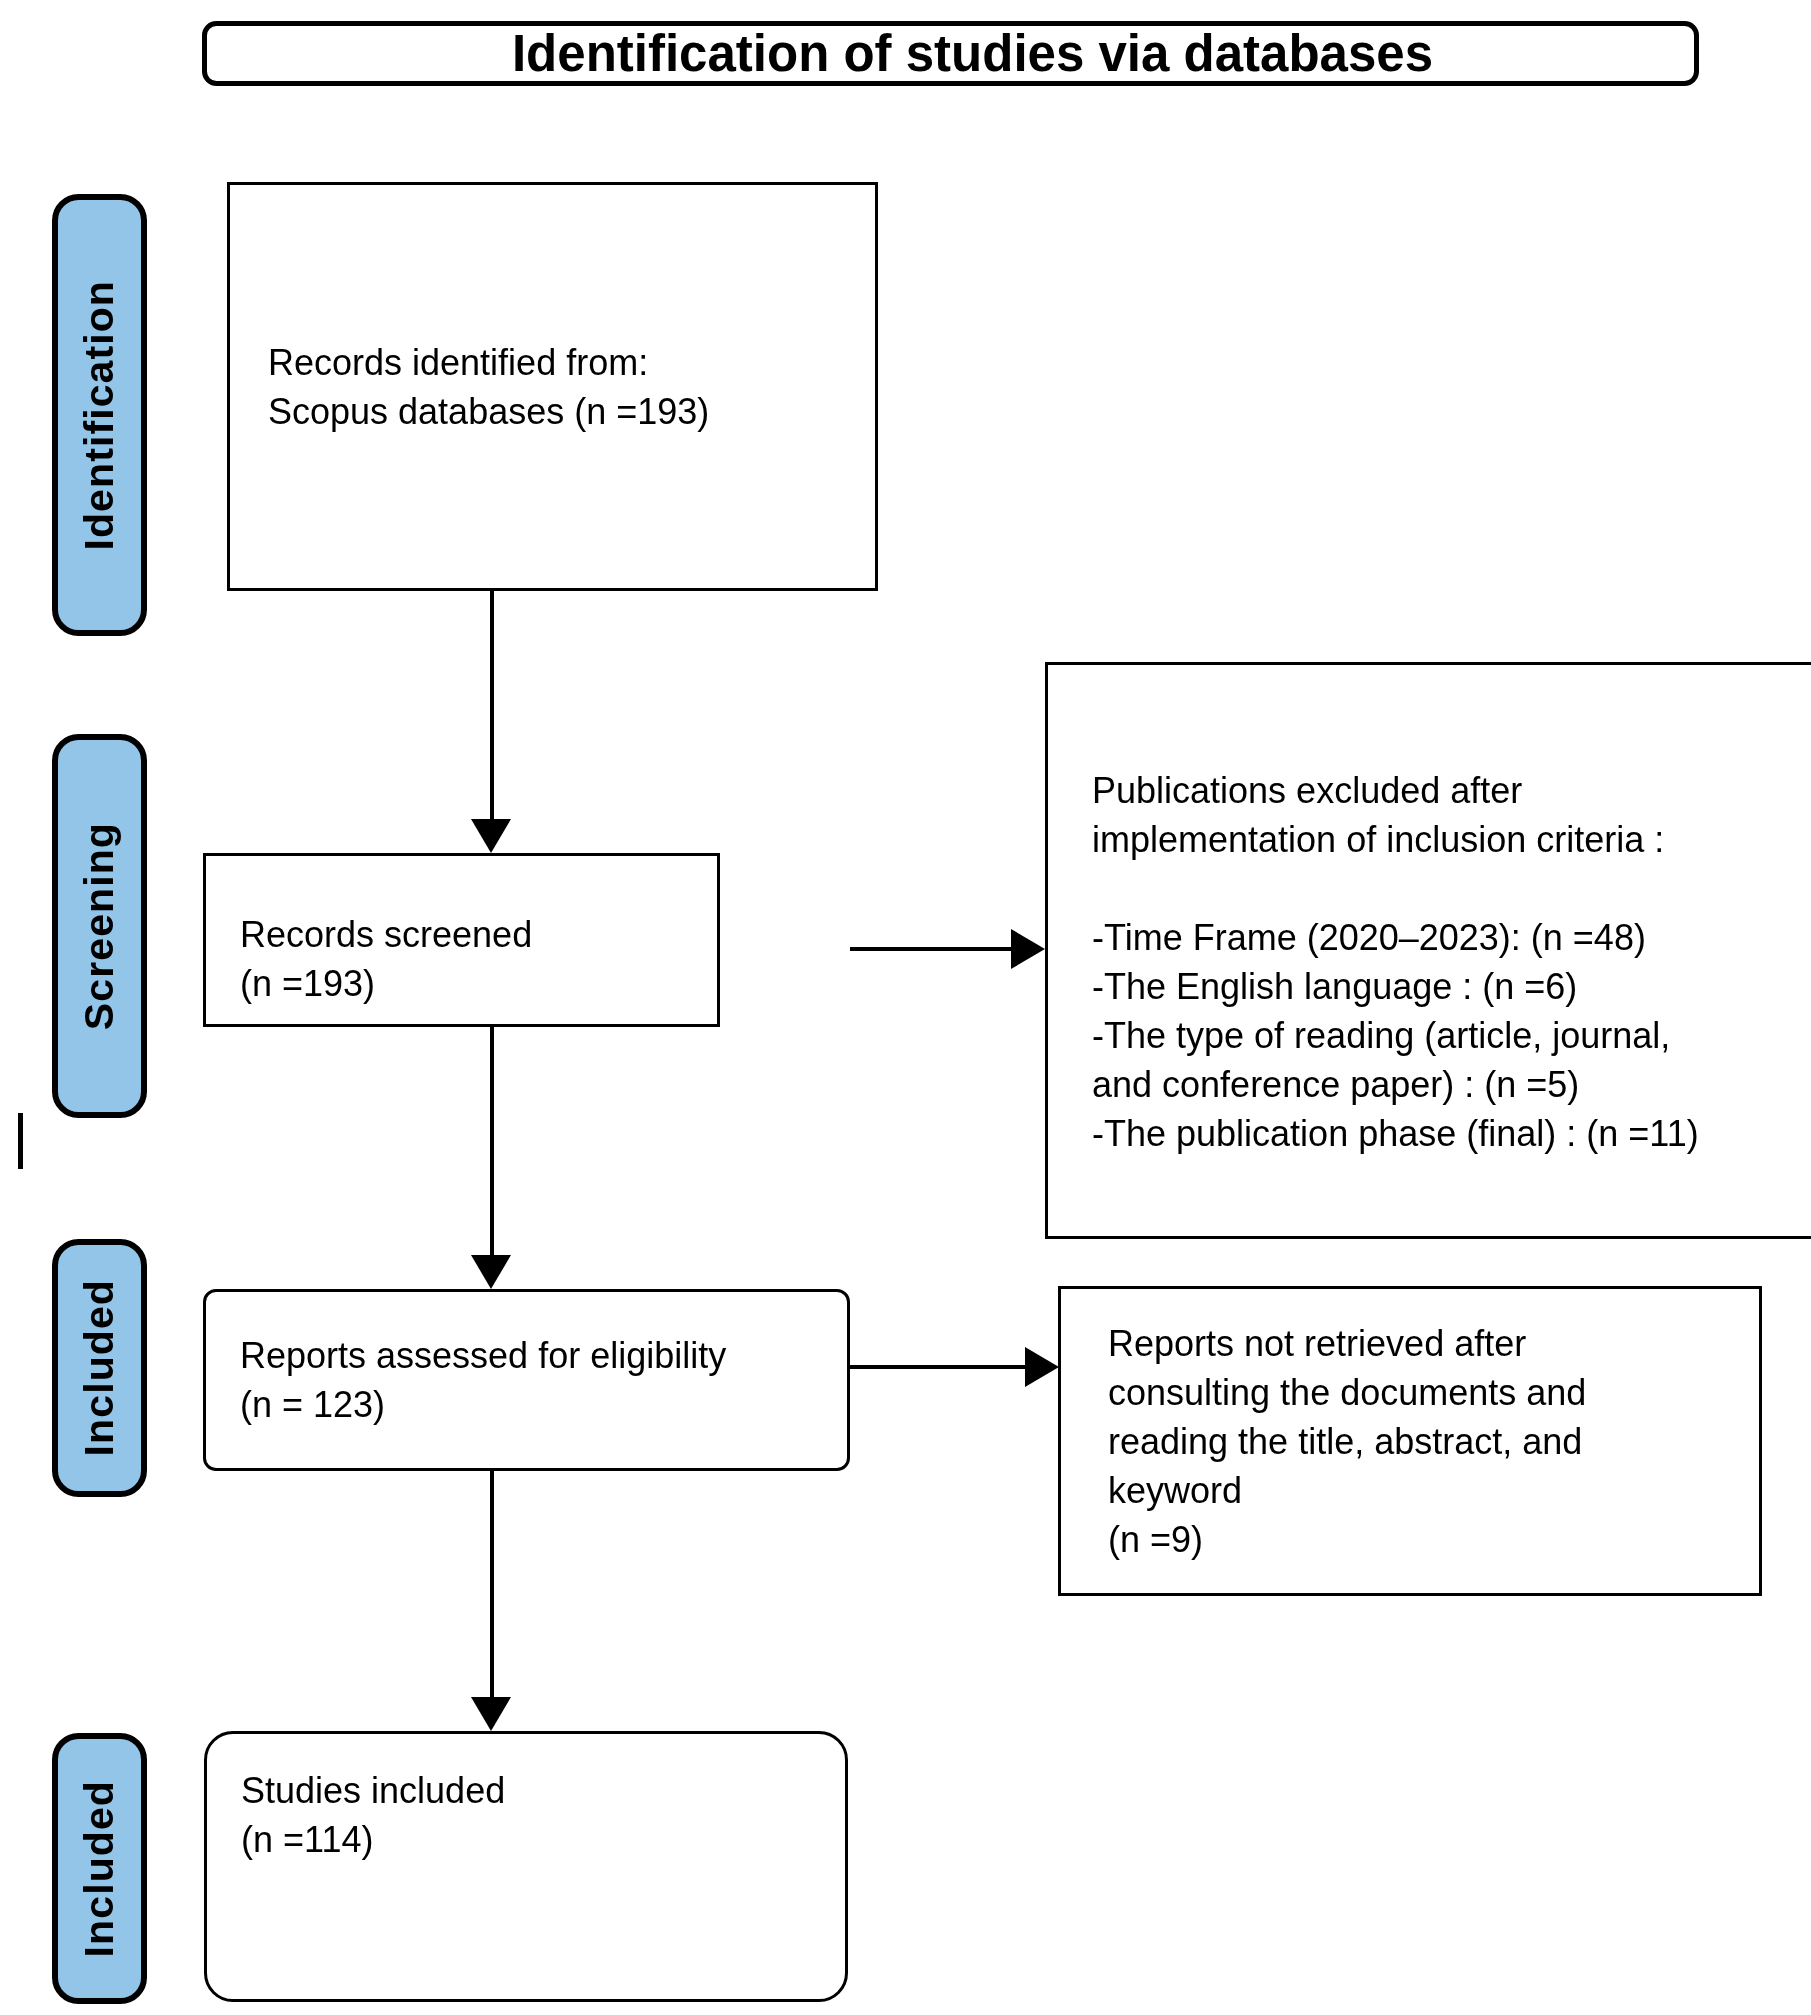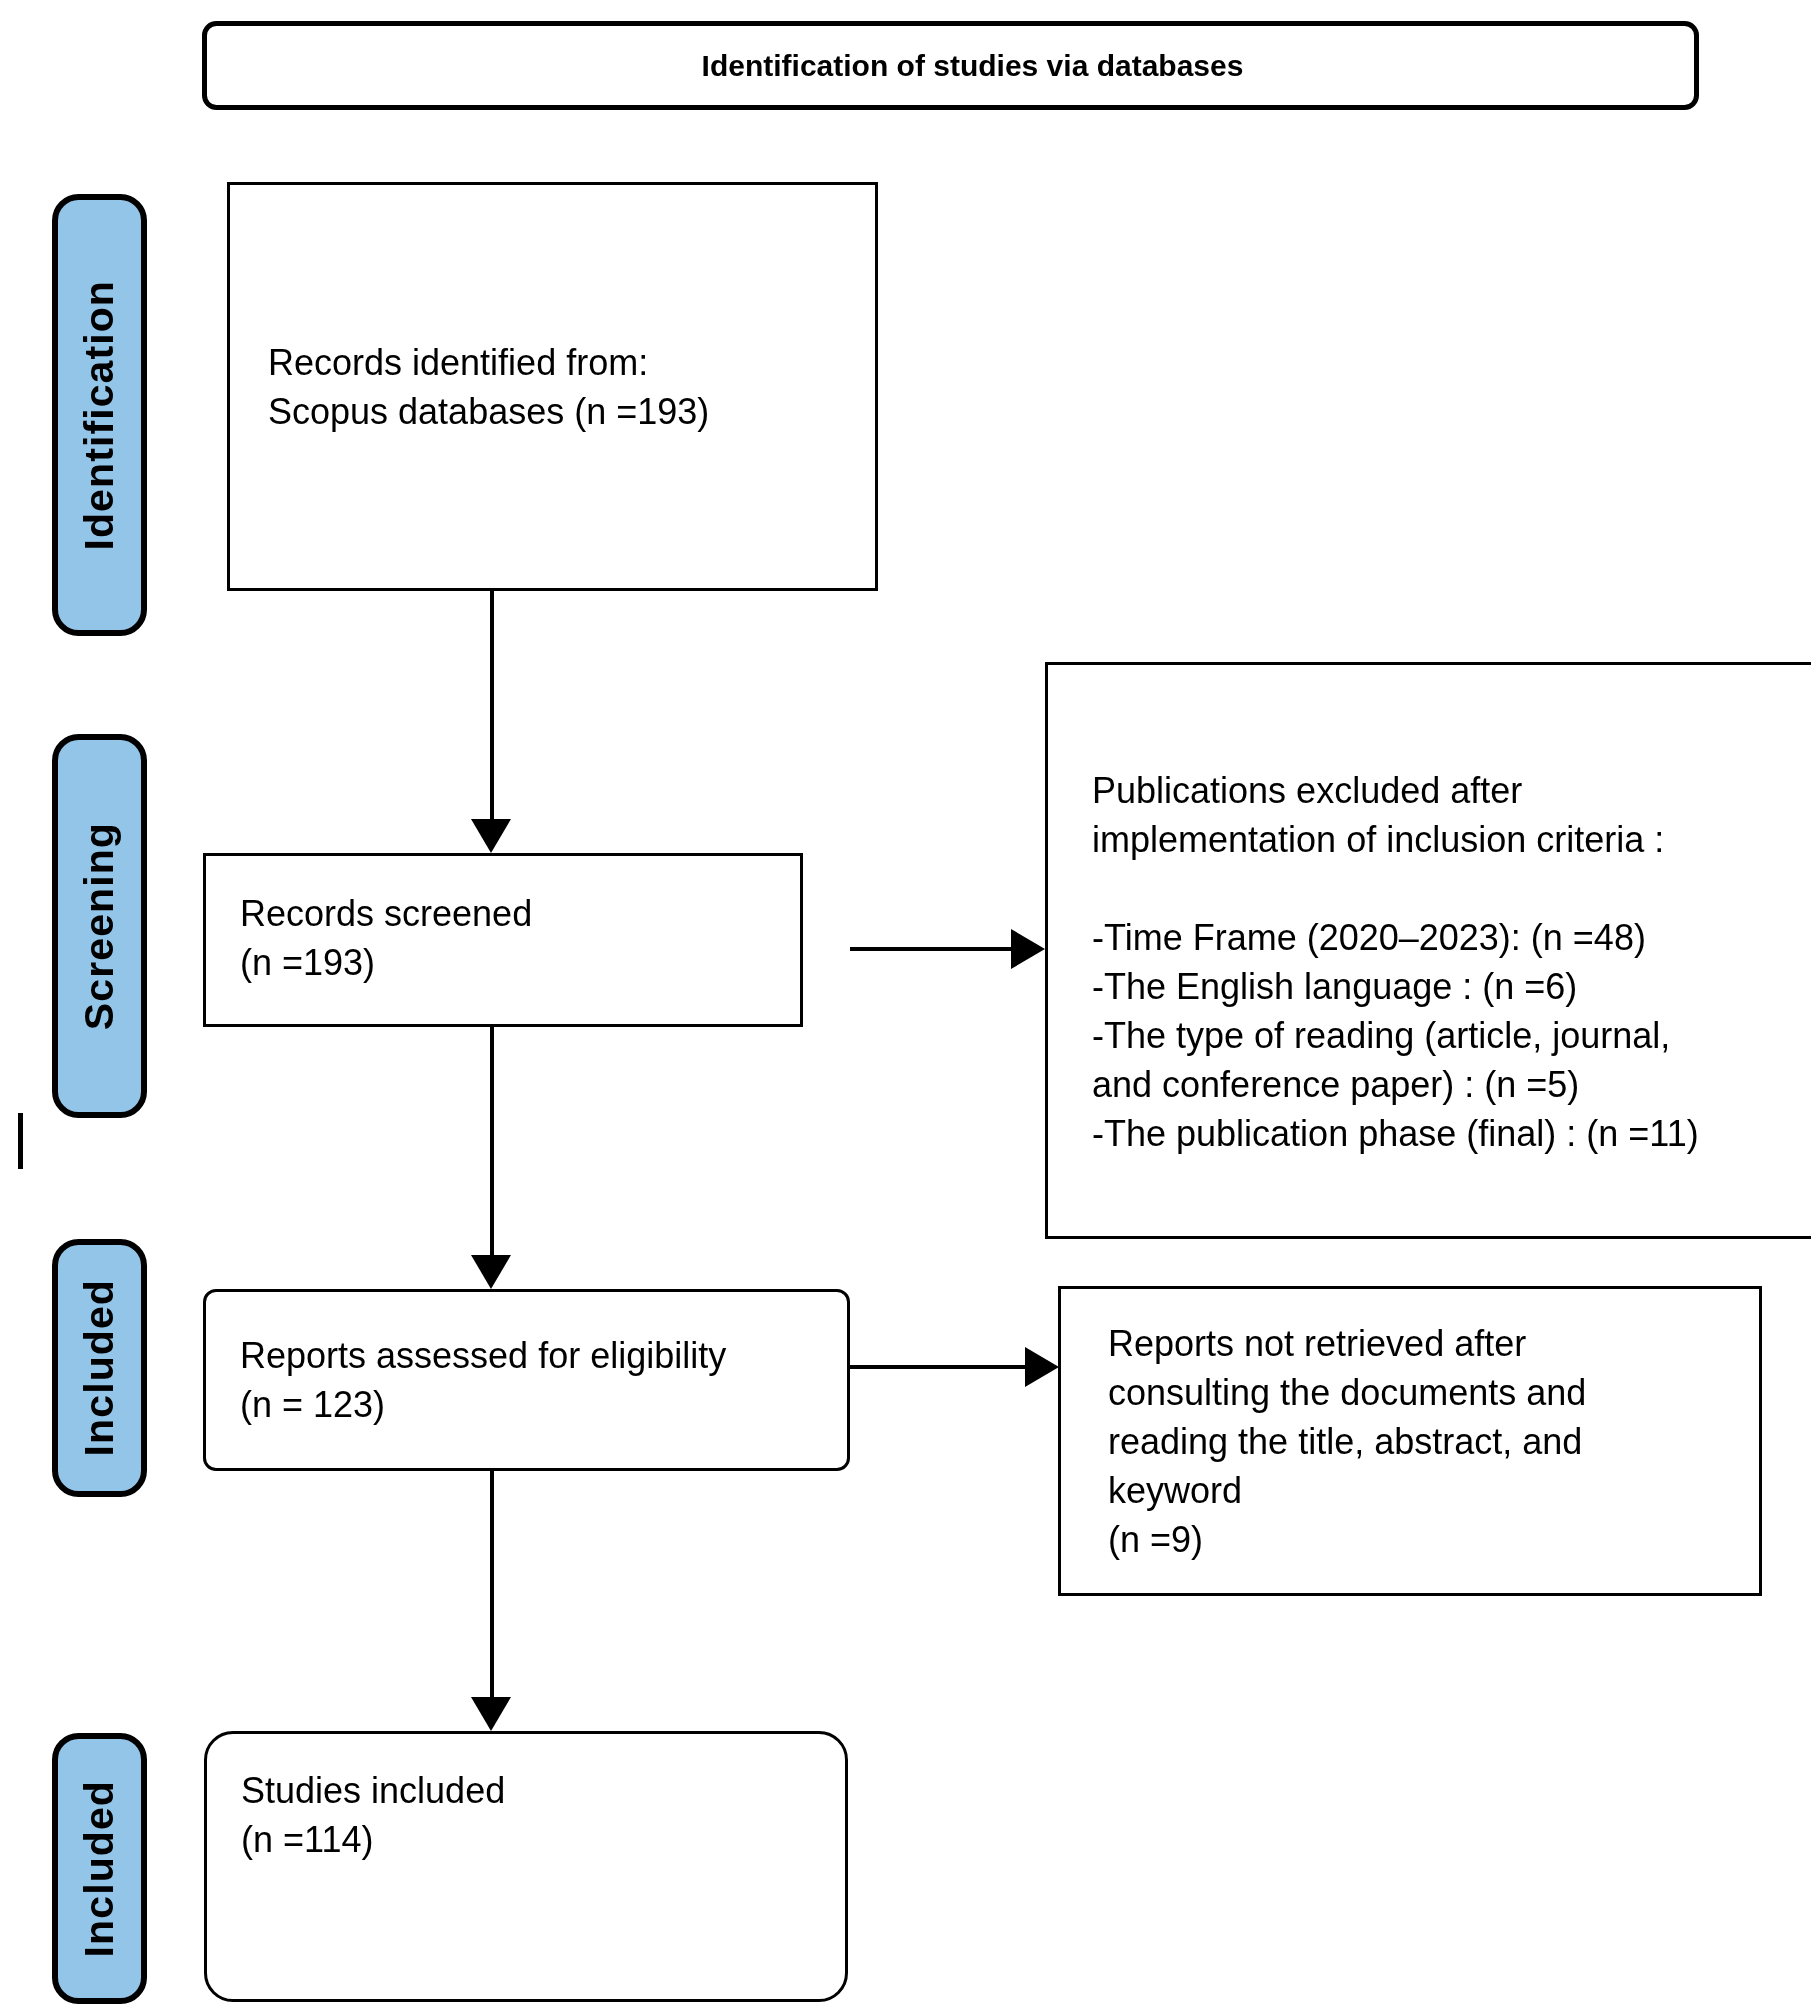--- a/index.html
+++ b/index.html
@@ -3,24 +3,24 @@
 <meta charset="utf-8">
 <style>
   html,body { margin:0; padding:0; background:#ffffff; }
   .canvas {
     position:relative; width:1812px; height:2015px; background:#ffffff;
     font-family:"Liberation Sans", sans-serif; color:#000;
   }
 
   
   .title-box {
-    position:absolute; left:202px; top:21px; width:1497px; height:89px;
+    position:absolute; left:202px; top:21px; width:1497px; height:65px;
     border:5px solid #000; border-radius:14.4px; box-sizing:border-box;
     display:flex; align-items:center; justify-content:center;
-    font-weight:bold; font-size:30px; background:#fff;padding-left:44px;
+    font-weight:bold; font-size:51px; background:#fff;padding-left:44px;
   }
 
   
   .side-label {
     position:absolute; left:52px; width:95px; box-sizing:border-box;
     border:6px solid #000; border-radius:26.5px;
     display:flex; align-items:center; justify-content:center;
   }
   .side-label .vtext {
     writing-mode:vertical-rl; transform:rotate(180deg);
@@ -31,21 +31,21 @@
   #label-included-1     { top:1239px; height:258px; }
   #label-included-2     { top:1733px; height:271px; }
 
   
   .box {
     position:absolute; background:#fff; border:3.9px solid #000; box-sizing:border-box;
     font-size:36px; line-height:49px;
     display:flex; flex-direction:column; justify-content:center;
   }
   #box-records-identified   { left:215px;  top:182px;  width:651px; height:409px;  padding:0 22px 0 38px;margin-left:12px; }
-  #box-records-screened     { left:203px;  top:853px; width:600px; height:174px;  padding:0 22px 4px 34px; }
+  #box-records-screened     { left:203px;  top:853px; width:517px; height:174px;  padding:0 22px 16px 34px;justify-content:flex-end; }
   #box-reports-assessed     { left:203px;  top:1289px; width:647px; height:182px;  padding:0 22px 0 34px;border-radius:13px; }
   #box-studies-included     { left:204px;  top:1731px; width:644px; height:271px;  padding:32px 22px 0 34px; justify-content:flex-start;border-radius:29px; }
   #box-publications-excluded{ left:1045px; top:662px; width:815px; height:577px; padding:22px 36px 0 44px; }
   #box-reports-not-retrieved{ left:1058px; top:1286px; width:704px; height:310px;  padding:0 30px 0 47px; }
   .spacer-line { height:49px; }
 
   
   .vline { position:absolute; width:3.9px;  background:#000; }
   .hline { position:absolute; height:3.9px; background:#000; }
   .head-down {

